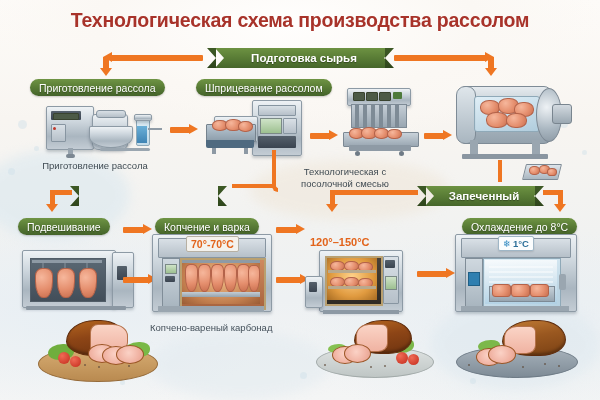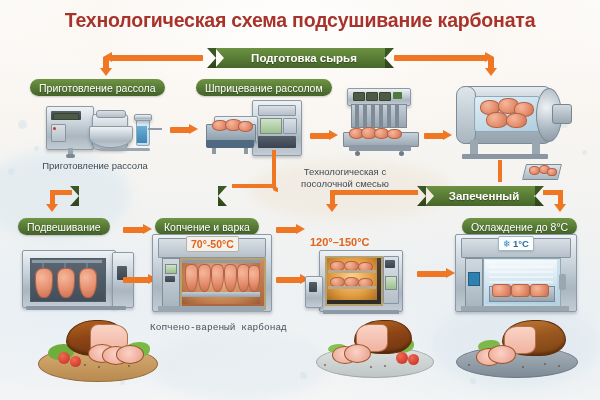--- a/index.html
+++ b/index.html
@@ -105,21 +105,21 @@
   <div class="bg-speck" style="left:34px;top:146px;width:5px;height:5px;"></div>
   <div class="bg-speck" style="left:8px;top:168px;width:7px;height:7px;"></div>
   <div class="bg-speck" style="left:62px;top:132px;width:4px;height:4px;"></div>
   <div class="bg-speck" style="left:560px;top:120px;width:8px;height:8px;"></div>
   <div class="bg-speck" style="left:582px;top:150px;width:5px;height:5px;"></div>
   <div class="bg-speck" style="left:540px;top:168px;width:4px;height:4px;"></div>
   <div class="bg-speck" style="left:300px;top:372px;width:7px;height:7px;"></div>
   <div class="bg-speck" style="left:120px;top:380px;width:5px;height:5px;"></div>
   <div class="bg-speck" style="left:470px;top:378px;width:6px;height:6px;"></div>
 
-  <div class="title">Технологическая схема подсушивание карбоната</div>
+  <div class="title">Технологическая схема производства рассолом</div>
 
   <div class="ribbon" style="left:215px;top:48px;width:170px;">Подготовка сырья</div>
   <div class="ribbon-tail l" style="left:207px;top:48px;"></div>
   <div class="ribbon-tail r" style="left:385px;top:48px;"></div>
 
   <div class="arrow-h" style="left:103px;top:52px;width:100px;transform:scaleX(-1);">
     <div class="shaft" style="width:92px;"></div>
       <div class="head" style="left:91px;"></div>
   </div>
   <div class="connector" style="left:103px;top:57px;width:2px;height:12px;border-left-width:6px;"></div>
@@ -304,21 +304,21 @@
     <div class="meat" style="left:33px;top:30px;width:11px;height:26px;border-radius:38% 38% 45% 45%/22% 22% 58% 58%;"></div>
     <div class="meat" style="left:46px;top:30px;width:11px;height:26px;border-radius:38% 38% 45% 45%/22% 22% 58% 58%;"></div>
     <div class="meat" style="left:59px;top:30px;width:11px;height:26px;border-radius:38% 38% 45% 45%/22% 22% 58% 58%;"></div>
     <div class="meat" style="left:72px;top:30px;width:11px;height:26px;border-radius:38% 38% 45% 45%/22% 22% 58% 58%;"></div>
     <div class="meat" style="left:85px;top:30px;width:11px;height:26px;border-radius:38% 38% 45% 45%/22% 22% 58% 58%;"></div>
     <div class="meat" style="left:96px;top:31px;width:10px;height:25px;border-radius:38% 38% 45% 45%/22% 22% 58% 58%;"></div>
     <div style="position:absolute;left:30px;top:58px;width:78px;height:5px;background:linear-gradient(180deg,#c3cdd4,#96a3ae);"></div>
     <div style="position:absolute;left:30px;top:26px;width:78px;height:3px;background:#8e9aa5;"></div>
     <div style="position:absolute;left:6px;top:72px;width:106px;height:6px;background:#9aa6b0;"></div>
   </div>
-  <div class="tempbox" style="left:186px;top:236px;">70°-50°C</div>
+  <div class="tempbox" style="left:186px;top:236px;">70°-70°C</div>
 
   <div class="arrow-h" style="left:276px;top:224px;width:30px;">
     <div class="shaft" style="width:21px;"></div>
       <div class="head" style="left:20px;"></div>
   </div>
   <div class="arrow-h" style="left:276px;top:274px;width:34px;">
     <div class="shaft" style="width:25px;"></div>
       <div class="head" style="left:24px;"></div>
   </div>
 
@@ -379,21 +379,21 @@
       background:linear-gradient(180deg,#fad4c6,#efb1a0);border:1px solid #b4714a;"></div>
     <div class="slice" style="left:60px;top:26px;width:26px;height:17px;"></div>
     <div class="slice" style="left:74px;top:28px;width:26px;height:17px;"></div>
     <div class="slice" style="left:88px;top:27px;width:26px;height:17px;"></div>
     <div class="tomato" style="left:30px;top:34px;width:12px;height:12px;"></div>
     <div class="tomato" style="left:42px;top:38px;width:11px;height:11px;"></div>
     <div class="pepper" style="left:56px;top:46px;"></div>
     <div class="pepper" style="left:70px;top:48px;"></div>
     <div class="pepper" style="left:100px;top:47px;"></div>
   </div>
-  <div class="prodcap" style="left:150px;top:322px;font-family:Liberation Mono, monospace;">Копчено-вареный карбонад</div>
+  <div class="prodcap" style="left:150px;top:322px;">Копчено-вареный карбонад</div>
 
   <div class="mach" style="left:310px;top:318px;width:130px;height:60px;">
     <div class="plate" style="left:6px;top:28px;width:116px;height:30px;background:linear-gradient(180deg,#dfe3e2,#bfc6c5);border:1px solid #a3abaa;"></div>
     <div class="leaf" style="left:80px;top:20px;width:24px;height:15px;background:#7cb84a;"></div>
     <div class="leaf" style="left:18px;top:26px;width:18px;height:9px;background:#86c152;"></div>
     <div class="roast" style="left:44px;top:2px;width:56px;height:32px;"></div>
     <div style="position:absolute;left:46px;top:6px;width:30px;height:26px;border-radius:40% 20% 30% 40%;
       background:linear-gradient(180deg,#fad4c6,#f0b3a2);border:1px solid #b4714a;"></div>
     <div class="slice" style="left:22px;top:28px;width:24px;height:16px;"></div>
     <div class="slice" style="left:34px;top:26px;width:25px;height:17px;"></div>

